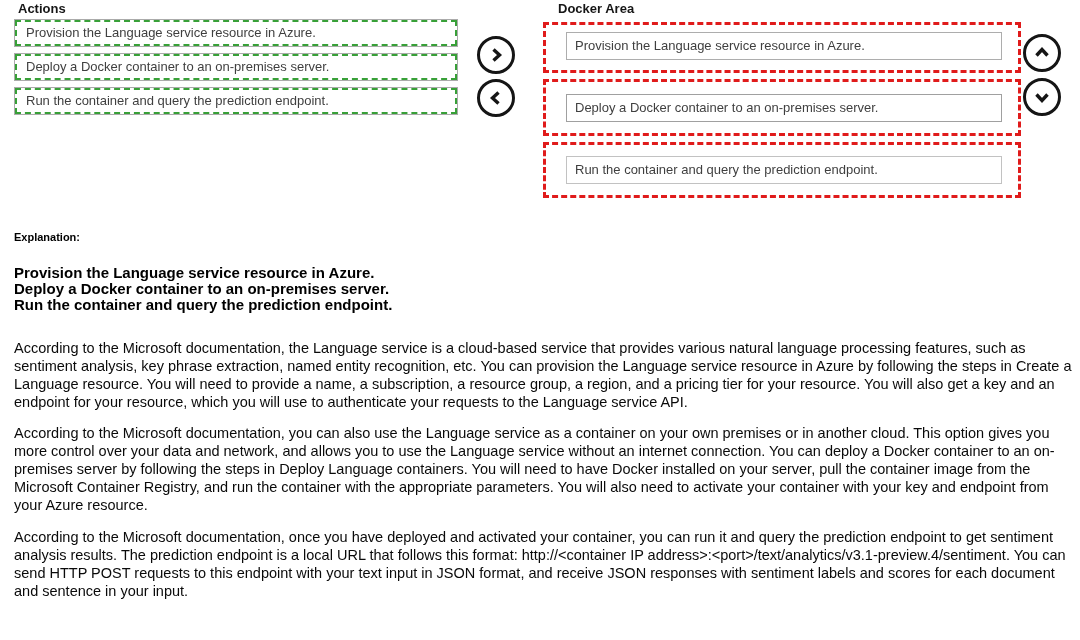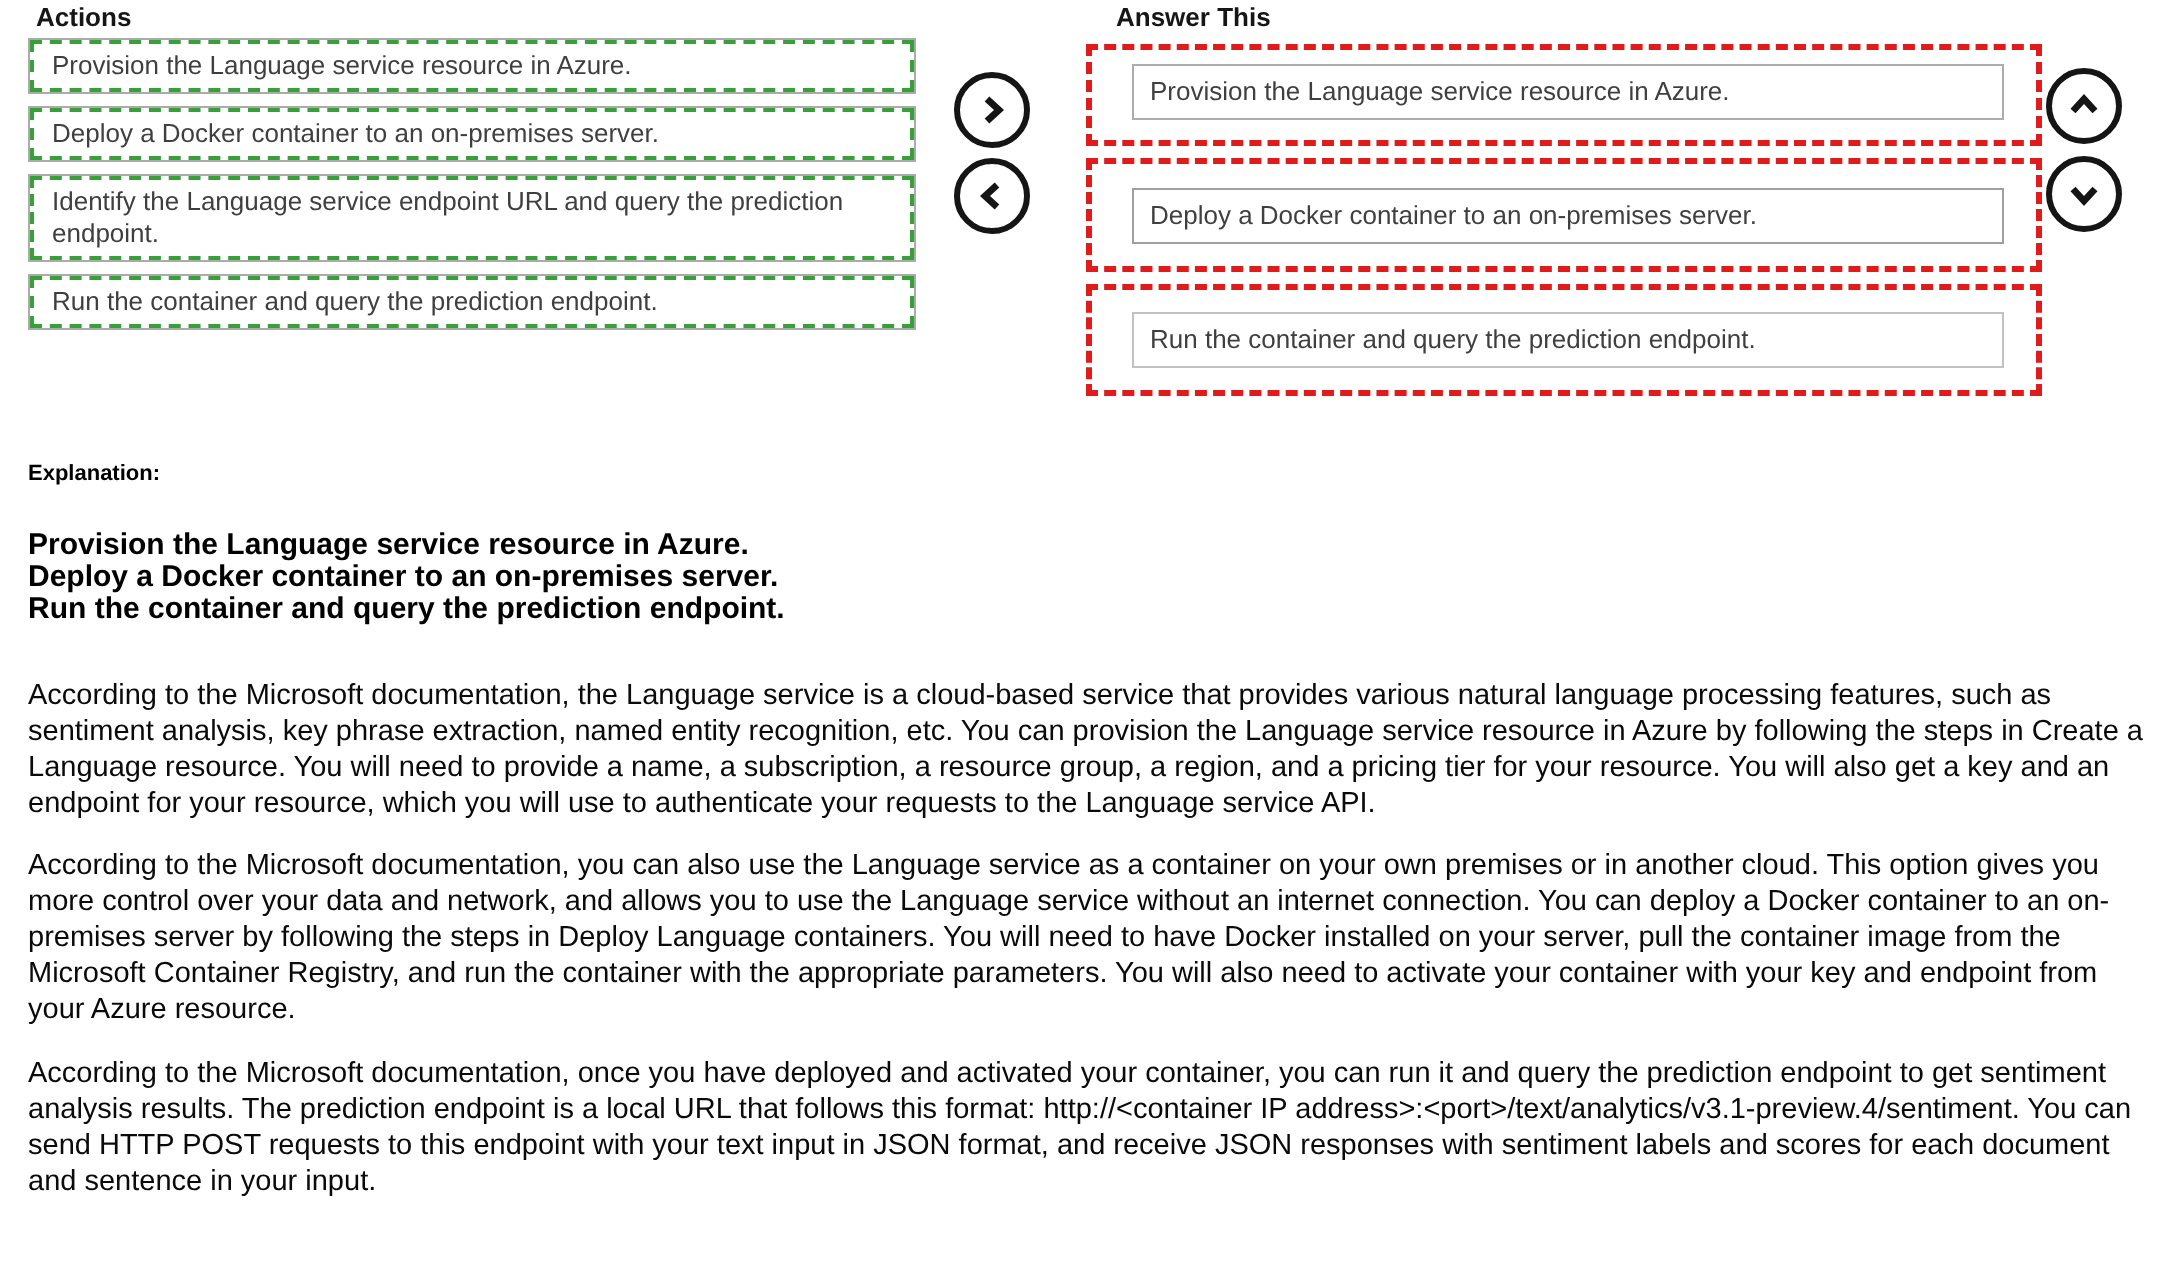--- a/index.html
+++ b/index.html
@@ -75,40 +75,39 @@
 </head>
 <body>
 
 <div class="stage">
 
   <div class="panel-title" id="actions-title">Actions</div>
 
   <div class="action-list">
     <div class="action-item">Provision the Language service resource in Azure.</div>
     <div class="action-item">Deploy a Docker container to an on-premises server.</div>
-    <div class="action-item">Identify the Language service endpoint URL and query the prediction endpoint.</div>
     <div class="action-item">Run the container and query the prediction endpoint.</div>
   </div>
 
   <button class="circle-btn" id="btn-move-right">
     <span>
       <svg width="18" height="18" viewBox="0 0 18 18">
         <path d="M6.5 3.5 L12.5 9 L6.5 14.5" fill="none" stroke="#151515" stroke-width="3.4" stroke-linejoin="miter"></path>
       </svg>
     </span>
   </button>
   <button class="circle-btn" id="btn-move-left">
     <span>
       <svg width="18" height="18" viewBox="0 0 18 18">
         <path d="M11.5 3.5 L5.5 9 L11.5 14.5" fill="none" stroke="#151515" stroke-width="3.4" stroke-linejoin="miter"></path>
       </svg>
     </span>
   </button>
 
-  <div class="panel-title" id="answer-title">Answer This</div>
+  <div class="panel-title" id="answer-title">Docker Area</div>
 
   <div class="answer-slot" id="answer-slot-0">
     <div class="answer-item">Provision the Language service resource in Azure.</div>
   </div>
   <div class="answer-slot" id="answer-slot-1">
     <div class="answer-item">Deploy a Docker container to an on-premises server.</div>
   </div>
   <div class="answer-slot" id="answer-slot-2">
     <div class="answer-item">Run the container and query the prediction endpoint.</div>
   </div>

